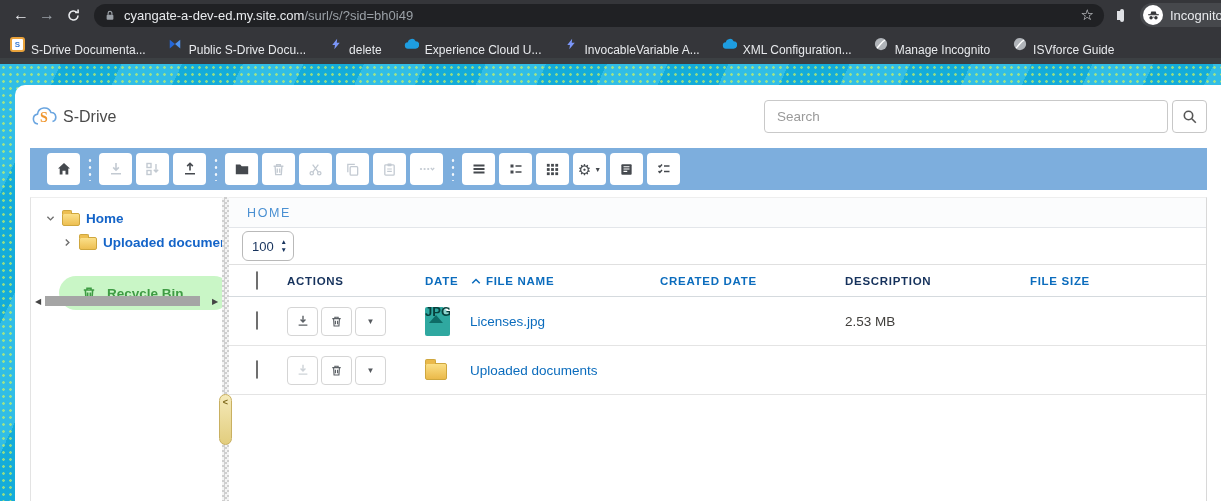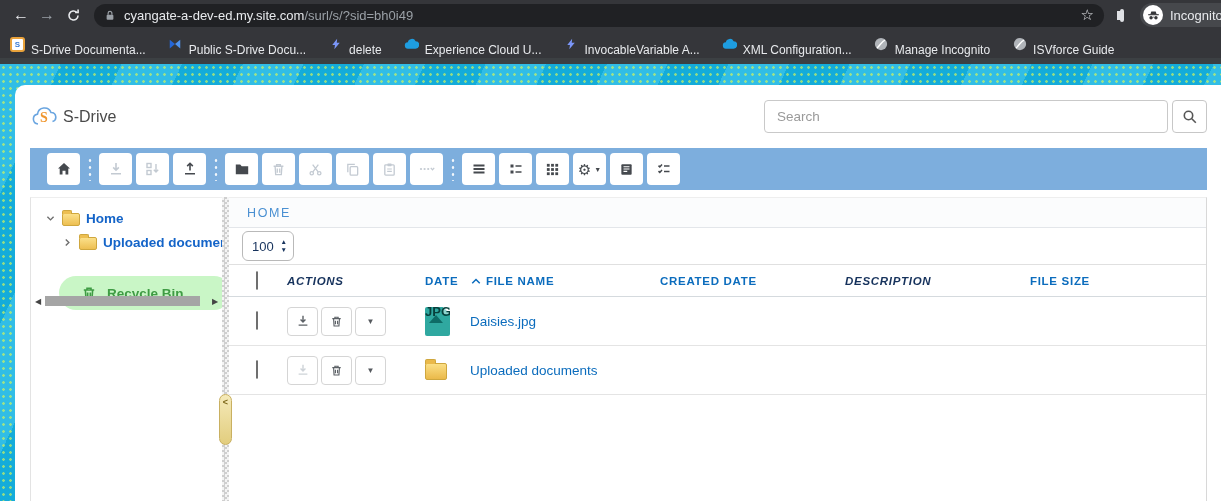--- a/index.html
+++ b/index.html
@@ -90,21 +90,21 @@
   .breadcrumb { font-size:12.5px; letter-spacing:1.6px; color:#4a90d2; cursor:pointer; }
   .pagesize-row { height:37px; display:flex; align-items:center; padding-left:13px; border-bottom:1px solid #e0e0e0; }
   .spinner { width:52px; height:30px; border:1px solid #b9b9b9; border-radius:6px; background:#fff;
              display:flex; align-items:center; padding:0 6px 0 9px; cursor:pointer; }
   .spinner-val { font-size:13px; color:#16325c; flex:1; }
   .spinner-arrows { display:flex; flex-direction:column; gap:2px; font-size:6.5px; color:#16325c; line-height:1; }
 
   .grid-row { display:grid; grid-template-columns:31px 138px 45px 190px 185px 185px 1fr; padding-left:27px; align-items:center; }
   .thead { height:32px; border-bottom:1px solid #d5dade; }
   .th { font-size:11.5px; font-weight:bold; letter-spacing:.7px; color:#0b6cbd; cursor:pointer; display:flex; align-items:center; gap:4px; }
-  .th.dark { color:#16325c; cursor:default;font-style:italic; }
+  .th.dark { color:#16325c; cursor:default; }
   .file-row { height:49px; border-bottom:1px solid #e4e4e4; }
   .cbx { width:15px; height:15px; border:1px solid #6f6f6f; border-radius:2px; background:#fff; cursor:pointer; }
   .row-actions { display:flex; gap:3px; }
   .act-btn { width:31px; height:29px; background:#fff; border:1px solid #d5d5d5; border-radius:4px;
              display:flex; align-items:center; justify-content:center; cursor:pointer; color:#5c6166; }
   .act-btn.disabled { color:#ced3d8; }
   .act-caret { font-size:8px; color:#55595e; }
   .file-link { font-size:13.5px; color:#0b6cbd; cursor:pointer; }
   .cell-text { font-size:13.5px; color:#413f3c; }
 
@@ -450,22 +450,23 @@
               <span class="act-caret">▼</span>
             </button>
           </div>
           <div>
             <div class="jpg-icon">
               <span class="fold"></span>
               <span class="art"></span>
               <span class="badge">JPG</span>
             </div>
           </div>
-          <div><span class="file-link">Daisies.jpg</span></div>
+          <div><span class="file-link">Licenses.jpg</span></div>
           <div class="cell-text"></div>
+          <div class="cell-text">2.53 MB</div>
         </div>
 
         <div class="grid-row file-row">
           <div><span class="cbx"></span></div>
           <div class="row-actions">
             <button class="act-btn disabled">
               <svg width="14" height="14" viewBox="0 0 16 16" fill="none" stroke="currentColor" stroke-width="1.6">
                   <path d="M8 2v7M5.2 6.4 8 9.2l2.8-2.8M3 12.7h10"></path>
                 </svg>
             </button>

